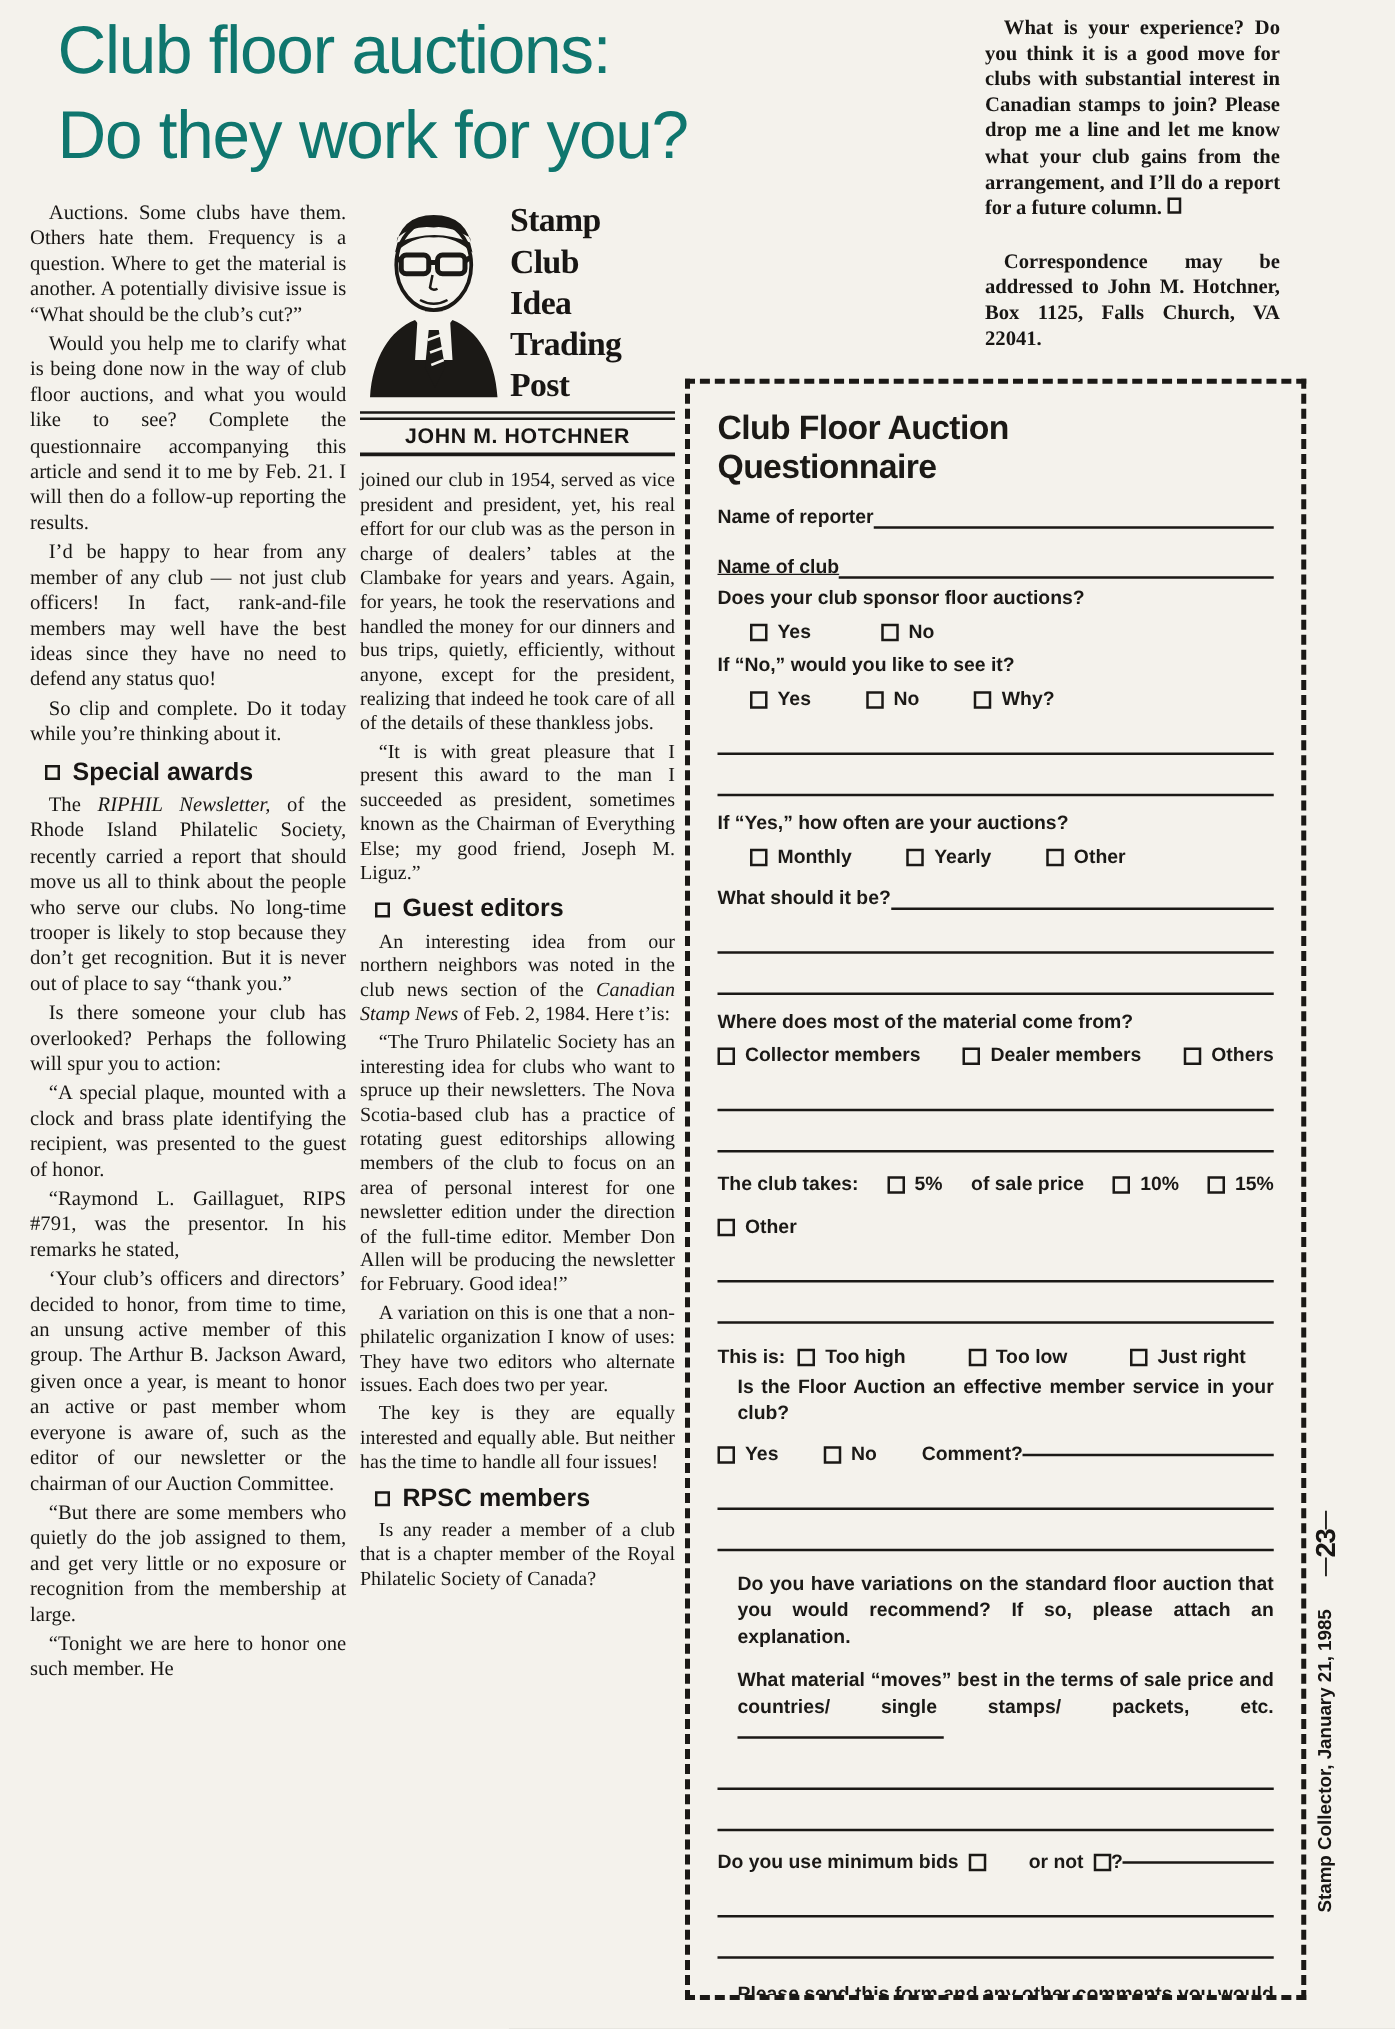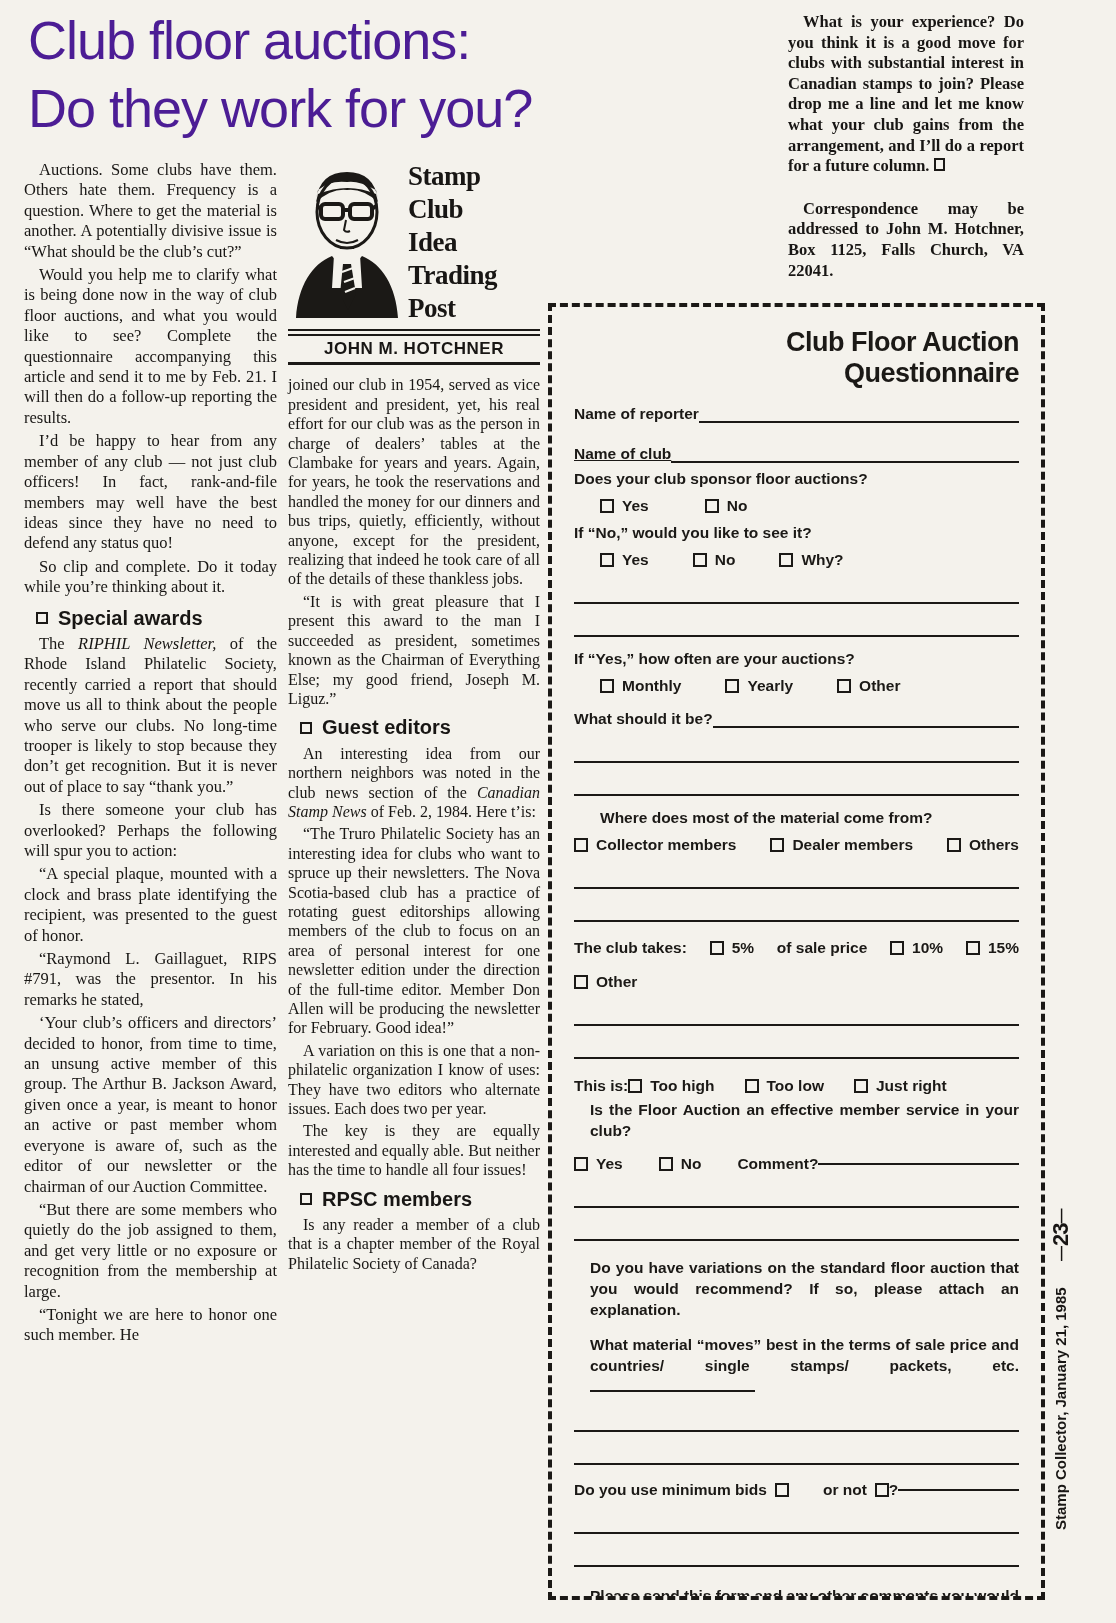--- a/index.html
+++ b/index.html
@@ -3,23 +3,23 @@
 <meta charset="utf-8">
 <style>
   html,body { margin:0; padding:0; background:#d8d6d0; }
   .page {
     position:relative; width:1116px; height:1623px; margin:0 auto;
     background:#f4f2ec; overflow:hidden;
     font-family:"Liberation Serif", serif; color:#181614;
   }
   
   .headline {
-    position:absolute; left:28px; top:6px; width:710px;
+    position:absolute; left:46px; top:6px; width:710px;
     font-family:"Liberation Sans", sans-serif; font-size:54px; line-height:68px;
-    letter-spacing:-1px; color:#4c1d95; font-weight:400;
+    letter-spacing:-1px; color:#0f766e; font-weight:400;
   }
   
   .col { position:absolute; text-align:justify; }
   .col p { margin:0 0 3px 0; text-indent:15px; }
   .col p.noindent { text-indent:0; }
   .col-left  { left:24px;  top:160px; width:253px; font-size:16.5px; line-height:20.4px; }
   .col-mid   { left:288px; top:160px; width:252px; font-size:16px;   line-height:19.4px; }
   .col-right { left:788px; top:12px;  width:236px; font-size:16.5px; line-height:20.6px; font-weight:700; }
   .col-right .corr { font-weight:700; margin-top:22px; }
   .sec-head {
@@ -48,21 +48,21 @@
     text-align:center; font-family:"Liberation Sans", sans-serif; font-weight:700;
     font-size:17px; padding:3px 0 4px 0; letter-spacing:0.5px; text-indent:0;
   }
   
   .form-box {
     position:absolute; left:548px; top:303px; width:497px; height:1297px;
     box-sizing:border-box; border:4px dashed #1b1916; padding:14px 22px;
     font-family:"Liberation Sans", sans-serif; font-weight:700; font-size:15.5px;
     color:#1b1916; overflow:hidden;
   }
-  .f-title { text-align:right; font-size:27px; line-height:31px; margin-top:6px; letter-spacing:-0.5px; }
+  .f-title { text-align:left; font-size:27px; line-height:31px; margin-top:6px; letter-spacing:-0.5px; }
   .f-row { display:flex; align-items:flex-end; margin-top:12px; }
   .f-row .lbl { white-space:nowrap; }
   .f-fill { flex:1 1 auto; border-bottom:2px solid #1b1916; min-width:30px; }
   .opts { display:flex; align-items:center; margin-top:9px; padding-left:26px; gap:8px; }
   .opts .gap40 { width:40px; } .opts .gap28 { width:28px; }
   .q { margin-top:9px; }
   .wline { border-bottom:2px solid #1b1916; margin-top:31px; }
   .wline.first { margin-top:33px; }
   .para { text-align:justify; line-height:21px;margin-left:16px; }
   .tail-fill { display:inline-block; width:165px; border-bottom:2px solid #1b1916; }
@@ -224,21 +224,21 @@
     </div>
 
     <div class="f-row" style="margin-top:15px;">
       <span class="lbl">What should it be?</span>
       <span class="f-fill"></span>
     </div>
 
     <div class="wline first"></div>
     <div class="wline"></div>
 
-    <div class="q" style="margin-top:13px;margin-left:26px;">Where does most of the material come from?</div>
+    <div class="q" style="margin-top:13px;">Where does most of the material come from?</div>
     <div class="opts spread" style="padding-left:0;">
       <span class="inl">
           <span class="cb"></span>
           <span>Collector members</span>
         </span>
       <span class="inl">
           <span class="cb"></span>
           <span>Dealer members</span>
         </span>
       <span class="inl">
@@ -268,21 +268,21 @@
         </span>
     </div>
     <div class="opts" style="padding-left:0; margin-top:16px;">
       <span class="cb"></span>
       <span>Other</span>
     </div>
 
     <div class="wline first"></div>
     <div class="wline"></div>
 
-    <div class="f-row" style="margin-top:18px; align-items:flex-end; gap:0;">
+    <div class="f-row" style="margin-top:18px; align-items:flex-end; gap:10px;">
       <span>This is:</span>
       <span class="inl">
           <span class="cb"></span>
           <span>Too high</span>
         </span>
       <span class="gap28" style="width:30px;"></span>
       <span class="inl">
           <span class="cb"></span>
           <span>Too low</span>
         </span>

